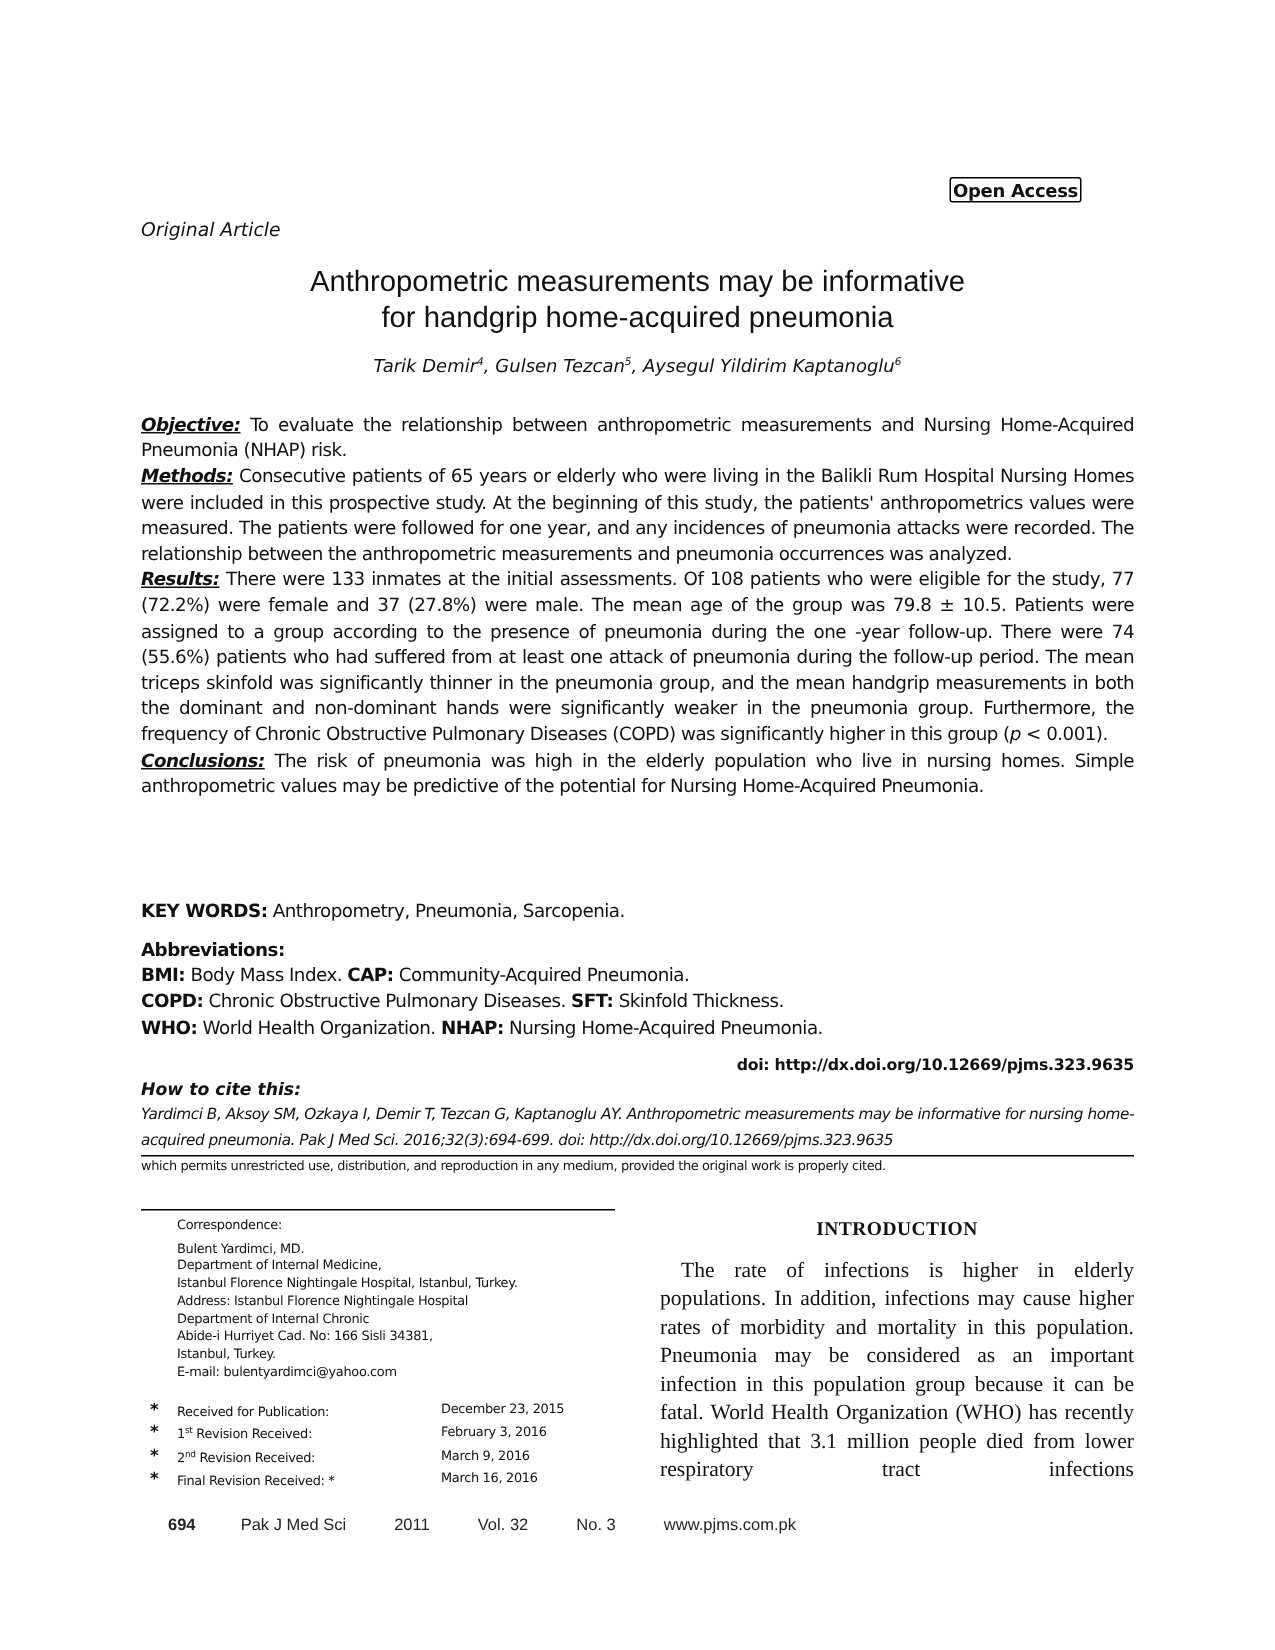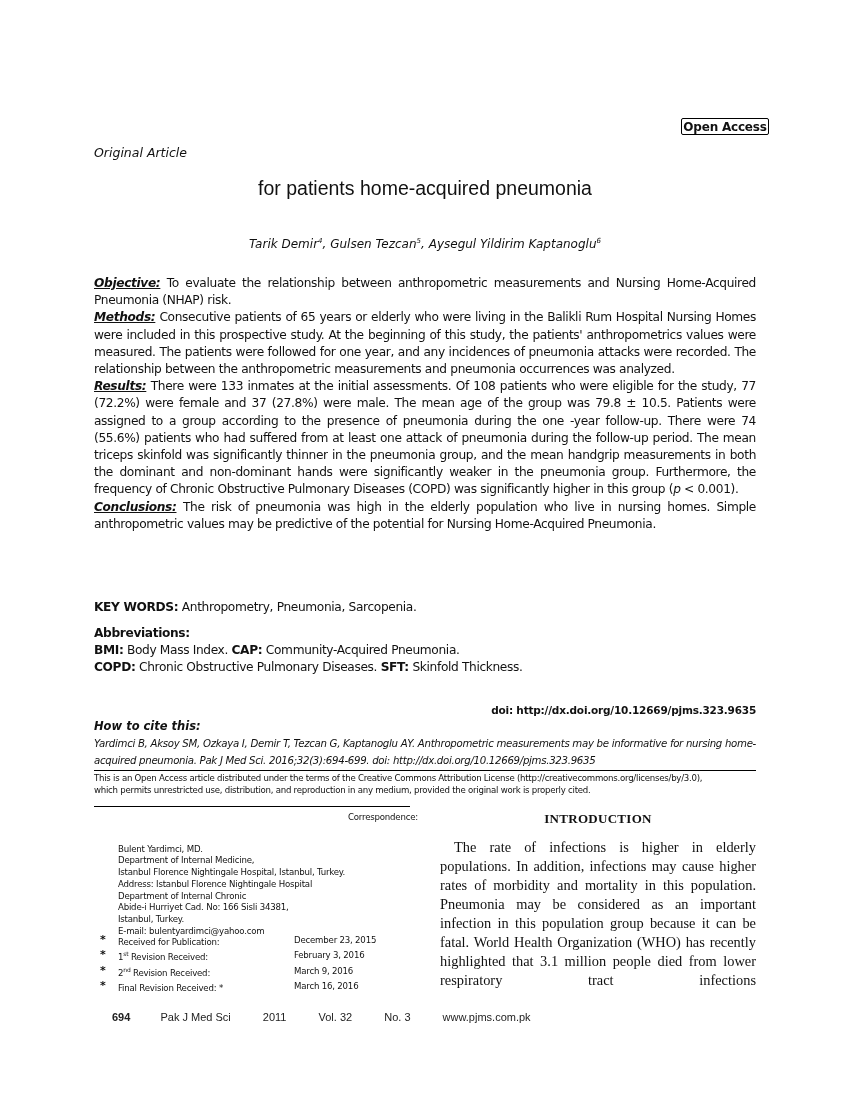--- a/index.html
+++ b/index.html
@@ -4,21 +4,20 @@
 <style>
   html, body { margin: 0; padding: 0; background: #ffffff; }
   body { width: 850px; height: 1100px; position: relative; overflow: hidden; color: #111; }
 
   .open-access {
     position: absolute; left: 633px; top: 118px; width: 88px; height: 17px;
     border: 1.5px solid #000; border-radius: 2px;
     font-family: "DejaVu Sans", sans-serif; font-size: 12px; font-weight: bold;
     line-height: 17px; text-align: center; box-sizing: border-box;
     letter-spacing: -0.2px;
-    margin-left: 48px;
   }
   .article-type {
     position: absolute; left: 94px; top: 145px;
     font-family: "DejaVu Sans", sans-serif; font-style: italic; font-size: 12.5px;
   }
   .title {
     position: absolute; left: 95px; top: 176px; width: 660px; text-align: center;
     font-family: "Liberation Sans", sans-serif; font-size: 19.5px; line-height: 24px; color: #111;
   }
   .authors {
@@ -63,21 +62,21 @@
   .license {
     position: absolute; left: 94px; top: 773px; width: 670px;
     font-family: "DejaVu Sans", sans-serif; font-size: 8.6px; line-height: 11.5px; letter-spacing: -0.25px;
   }
   .rule2 { position: absolute; left: 94px; top: 806px; width: 316px; height: 1px; background: #000; }
 
   .corr {
     position: absolute; left: 118px; top: 812px; width: 300px;
     font-family: "DejaVu Sans", sans-serif; font-size: 8.6px; line-height: 11.7px; letter-spacing: -0.2px;
   }
-  .corr .label { margin-bottom: 20px; text-align: right; }
+  .corr .label { margin-bottom: 4px; }
   .dates {
     position: absolute; left: 100px; top: 935px; width: 300px;
     font-family: "DejaVu Sans", sans-serif; font-size: 8.6px; letter-spacing: -0.2px;
   }
   .date-row { position: relative; height: 15.3px; }
   .date-row .star { position: absolute; left: 0; top: -2px; font-size: 11px; font-weight: bold; }
   .date-row .dlabel { position: absolute; left: 18px; top: 0; }
   .date-row .dval { position: absolute; left: 194px; top: 0; }
   .date-row sup { font-size: 6px; }
 
@@ -98,21 +97,22 @@
   .footer span { margin-right: 11px; padding-left: 18px; }
   .footer .pg { font-weight: bold; margin-right: 9px; }
 </style>
 </head>
 <body>
 
 <div class="open-access">Open Access</div>
 <div class="article-type">Original Article</div>
 
 <div class="title">
-  <div>for patients home-acquired pneumonia</div>
+  <div>Anthropometric measurements may be informative</div>
+  <div>for handgrip home-acquired pneumonia</div>
 </div>
 
 <div class="authors">
   <div>
     <span>Tarik Demir</span><sup>4</sup><span>, </span>
     <span>Gulsen Tezcan</span><sup>5</sup><span>, </span>
     <span>Aysegul Yildirim Kaptanoglu</span><sup>6</sup>
   </div>
 </div>
 
@@ -128,28 +128,30 @@
 </div>
 
 <div class="abbrev">
   <div class="b">Abbreviations:</div>
   <div>
     <span class="b">BMI:</span><span> Body Mass Index. </span><span class="b">CAP:</span><span> Community-Acquired Pneumonia.</span>
   </div>
   <div>
     <span class="b">COPD:</span><span> Chronic Obstructive Pulmonary Diseases. </span><span class="b">SFT:</span><span> Skinfold Thickness.</span>
   </div>
+  <div>
+    <span class="b">WHO:</span><span> World Health Organization. </span><span class="b">NHAP:</span><span> Nursing Home-Acquired Pneumonia.</span>
+  </div>
 </div>
 
 <div class="doi-right">doi: http://dx.doi.org/10.12669/pjms.323.9635</div>
 <div class="cite-head">How to cite this:</div>
 <div class="cite-body">Yardimci B, Aksoy SM, Ozkaya I, Demir T, Tezcan G, Kaptanoglu AY. Anthropometric measurements may be informative for nursing home-acquired pneumonia. Pak J Med Sci. 2016;32(3):694-699.    doi: http://dx.doi.org/10.12669/pjms.323.9635</div>
 <div class="rule1"></div>
 <div class="license">
-  <div>This is an Open Access article distributed under the terms of the Creative Commons Attribution License (http://creativecommons.org/licenses/by/3.0),</div>
   <div>which permits unrestricted use, distribution, and reproduction in any medium, provided the original work is properly cited.</div>
 </div>
 <div class="rule2"></div>
 
 <div class="corr">
   <div class="label">Correspondence:</div>
   <div>Bulent Yardimci, MD.</div>
   <div>Department of Internal Medicine,</div>
   <div>Istanbul Florence Nightingale Hospital, Istanbul, Turkey.</div>
   <div>Address: Istanbul Florence Nightingale Hospital</div>

